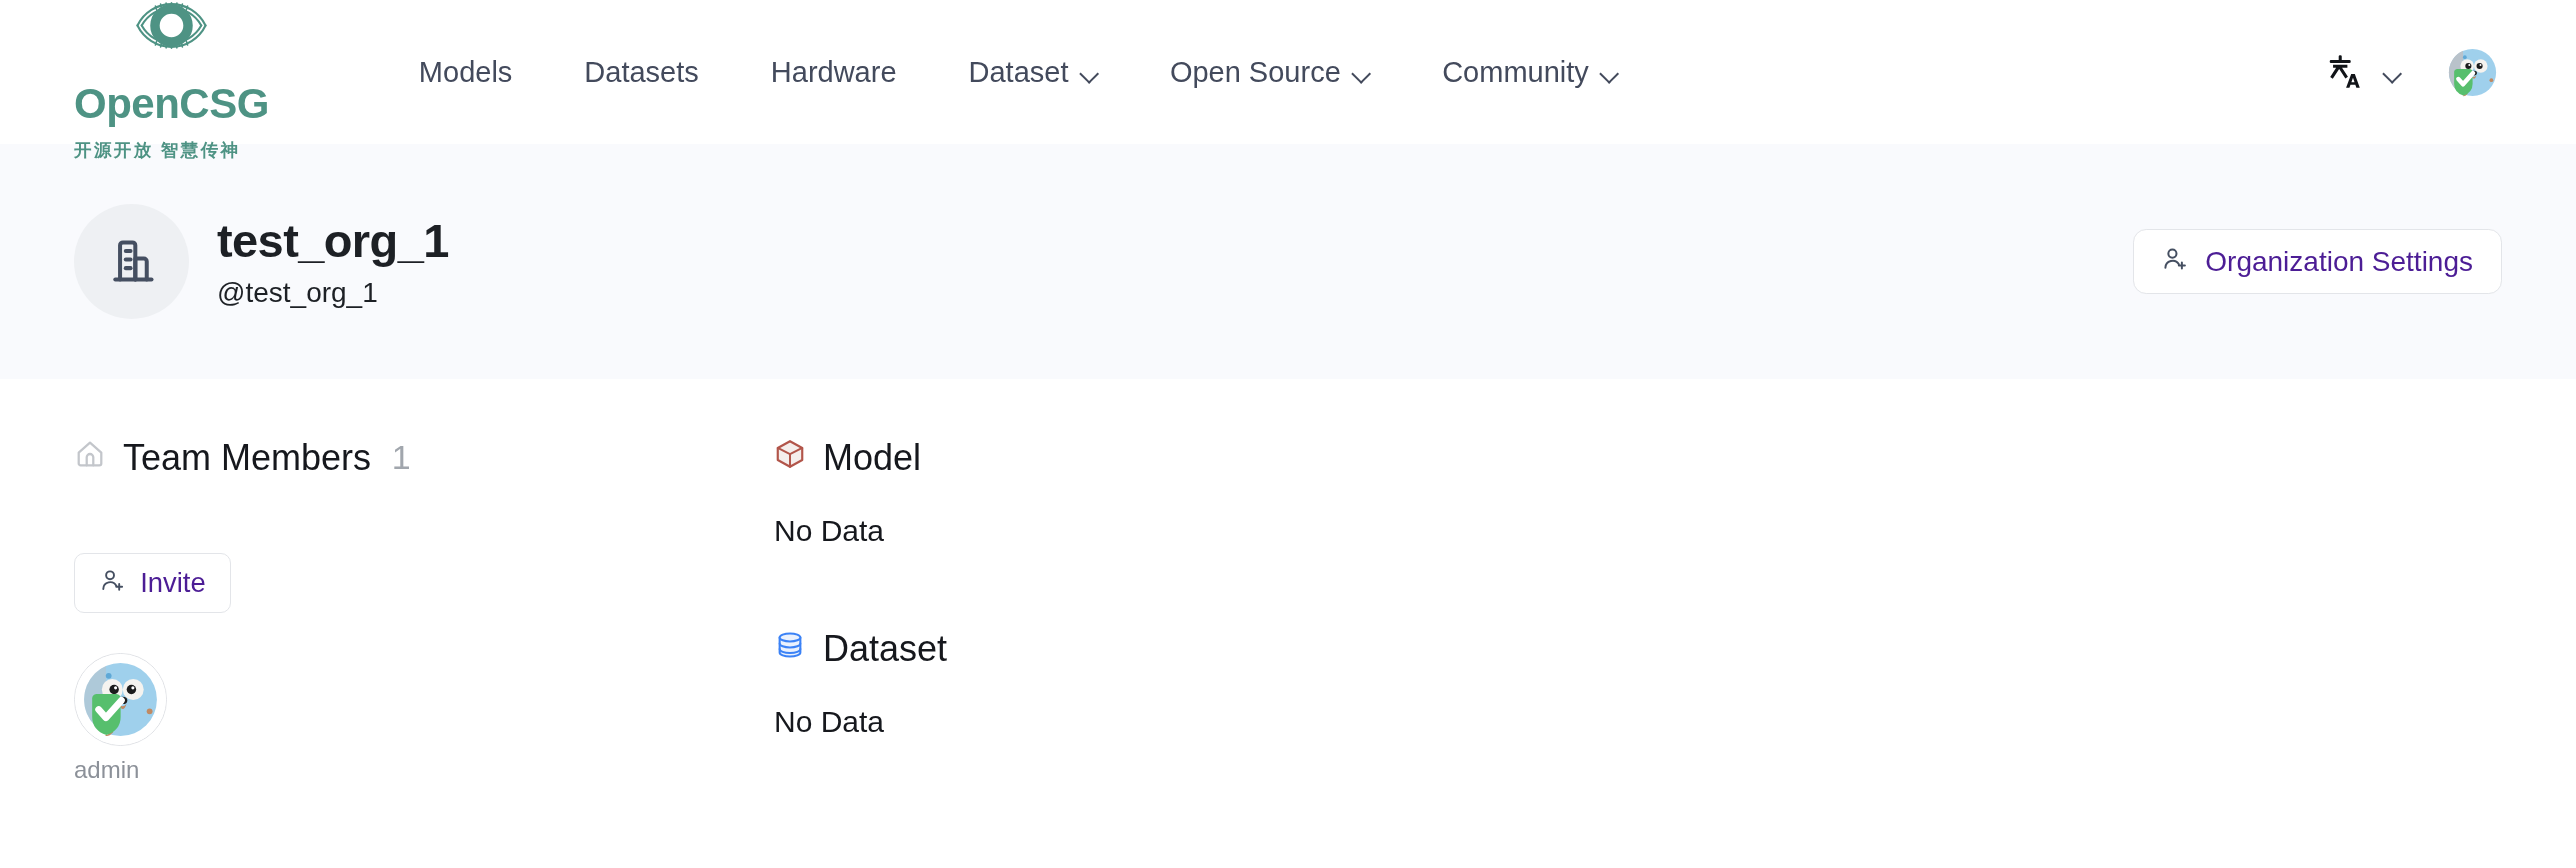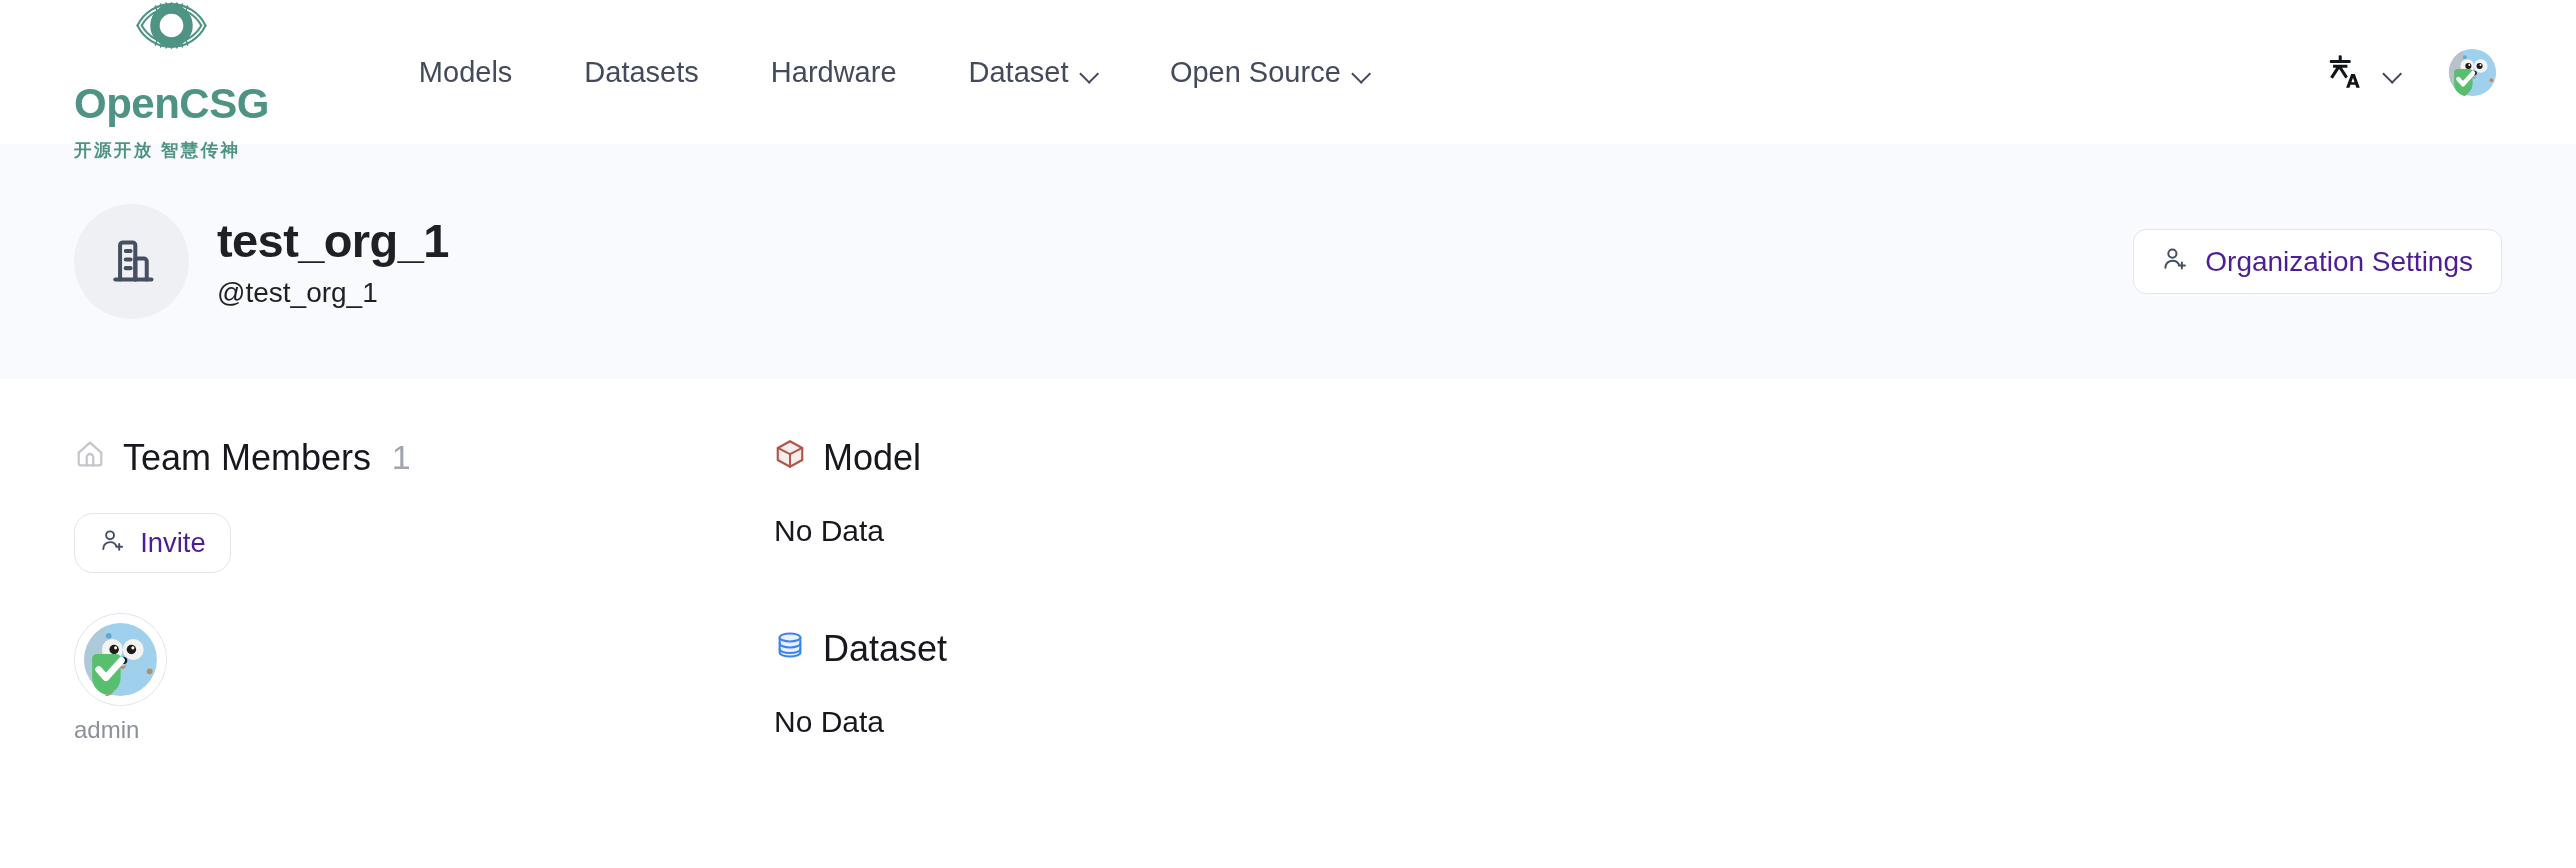--- a/index.html
+++ b/index.html
@@ -166,22 +166,23 @@
   .section-count {
     color: #a1a6ad;
     font-size: 34px;
     margin-left: 3.8px;
   }
 
   .invite-wrap { margin-top: 34px; }
   .btn-invite {
     padding: 14px 24.6px;
     font-size: 27.4px;
-    border-radius: 19px;
+    border-radius: 10px;
     gap: 15px;
+    margin-top: 40px;
   }
 
   .members-grid {
     display: flex;
     flex-wrap: wrap;
     gap: 32px;
     margin-top: 40px;
   }
   .member {
     width: 98px;
@@ -264,20 +265,24 @@
       <span>Hardware</span>
     </div>
     <div class="nav-item">
       <span>Dataset</span>
       <span class="chev"></span>
     </div>
     <div class="nav-item">
       <span>Open Source</span>
       <span class="chev"></span>
     </div>
+    <div class="nav-item">
+      <span>Community</span>
+      <span class="chev"></span>
+    </div>
   </nav>
 
   <div class="header-right">
     <div class="lang-switch">
       <span class="lang-icon">
         <svg viewBox="0 0 44 44" width="42" height="42" aria-hidden="true">
           <g fill="#111418">
             <rect x="6" y="9.5" width="22" height="3" rx="1.3"></rect>
             <rect x="15.4" y="4.5" width="3.2" height="6" rx="1.3"></rect>
             <path d="M9.5 14.5 h15 v3 h-5.6 l6.2 9.5 -2.7 1.8 -6.5 -10 -6.7 10.2 -2.7 -1.8 6.2 -9.7 H9.5 z"></path>

